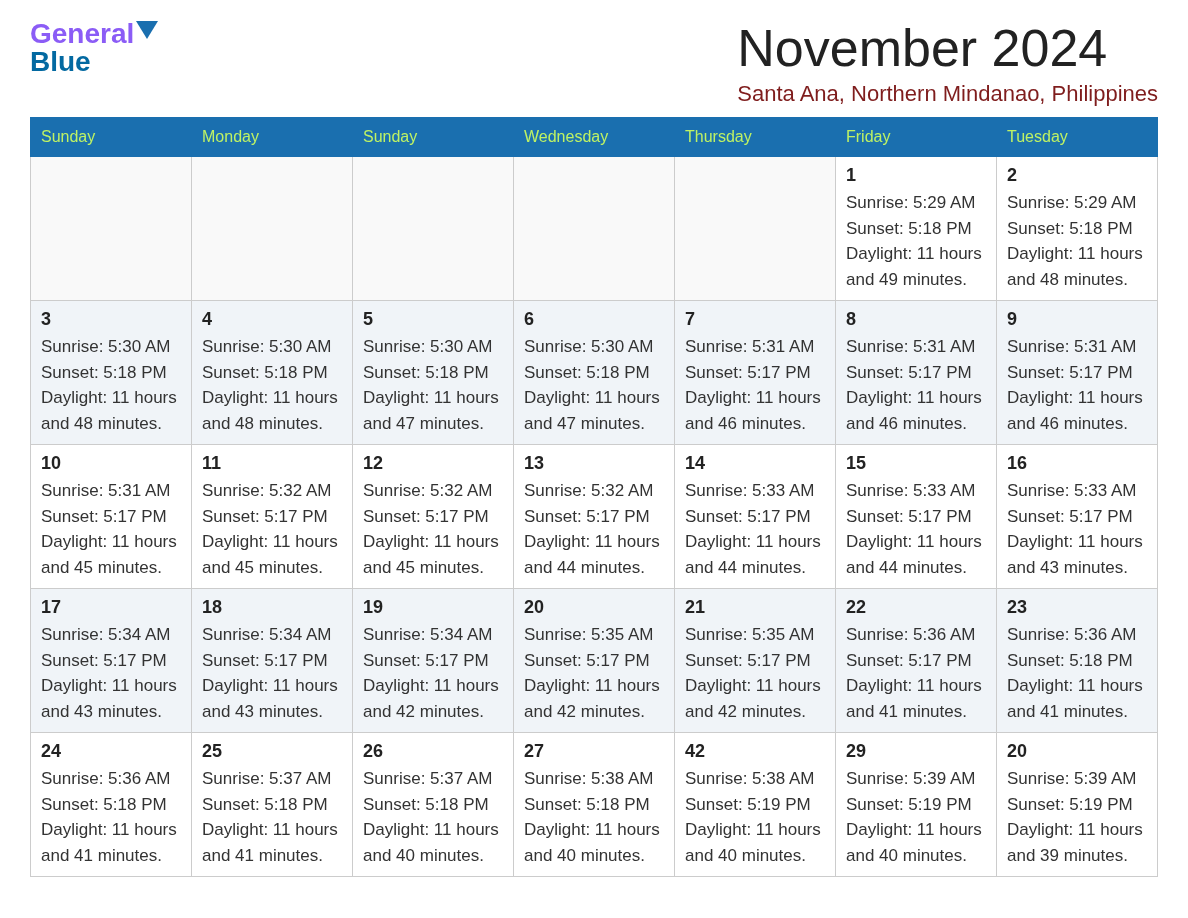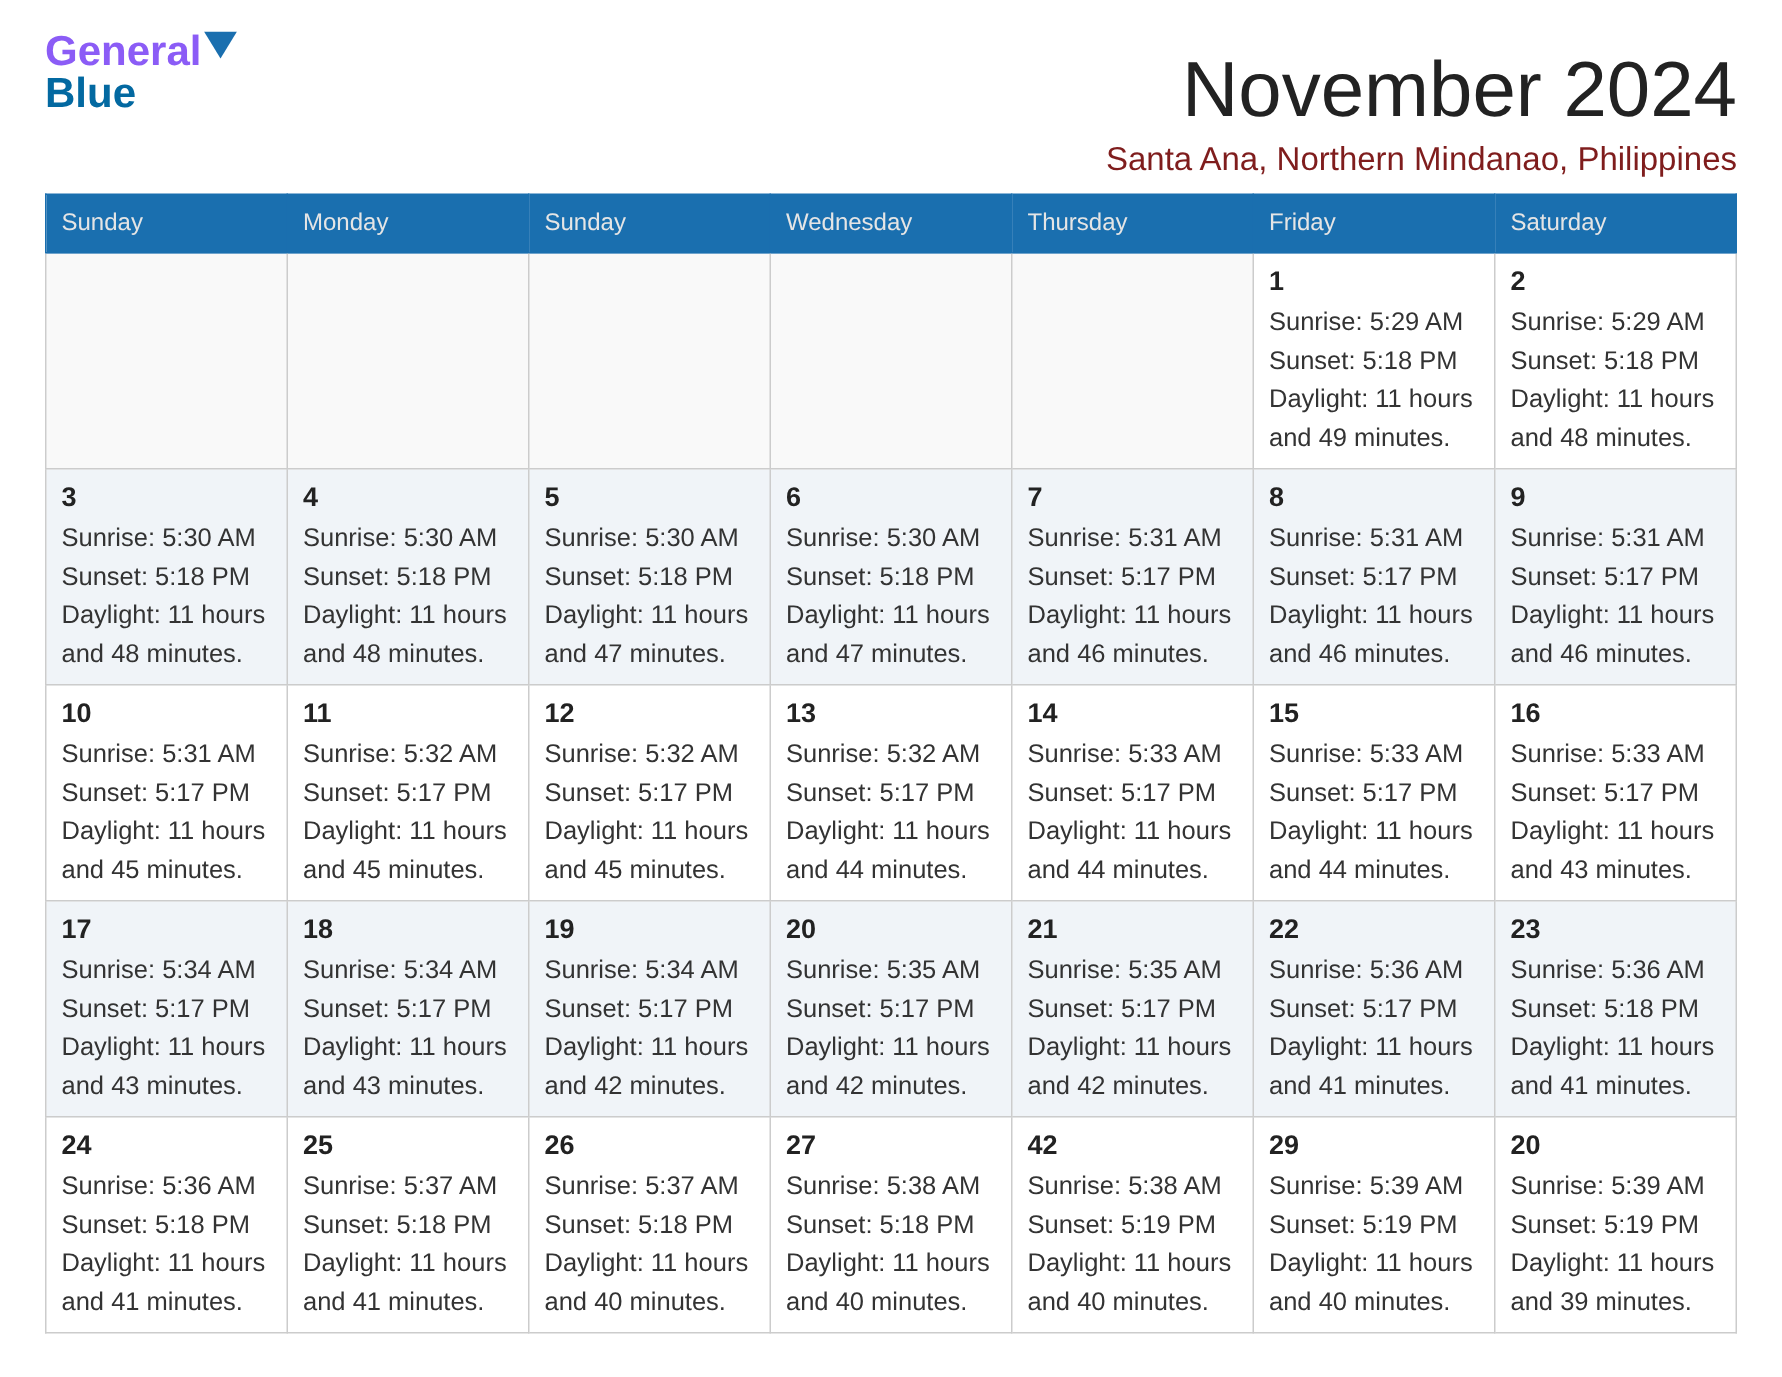--- a/index.html
+++ b/index.html
@@ -28,42 +28,41 @@
       color: #8b5cf6;
       line-height: 1;
     }
     .logo-blue-line {
       color: #0369a1;
       font-size: 28px;
       font-weight: bold;
       line-height: 1;
     }
     .title-area {
-      text-align: right;
-      margin-top: 12px;
+      text-align: left;
     }
     .month-title {
       font-size: 52px;
       font-weight: normal;
       color: #222;
       line-height: 1.1;
     }
     .subtitle {
       font-size: 22px;
       color: #7f1d1d;
       margin-top: 4px;
     }
     .calendar-table {
       width: 100%;
       border-collapse: collapse;
       margin-top: 10px;
     }
     .calendar-table th {
       background-color: #1a6faf;
-      color: #e5e5e5;
+      color: #bef264;
       text-align: left;
       padding: 10px 10px;
       font-size: 16px;
       font-weight: normal;
       border: 1px solid #1a6faf;
     }
     .calendar-table td {
       vertical-align: top;
       border: 1px solid #ccc;
       padding: 8px 10px;
@@ -117,21 +116,21 @@
 
 <table class="calendar-table">
   <thead>
     <tr>
       <th>Sunday</th>
       <th>Monday</th>
       <th>Sunday</th>
       <th>Wednesday</th>
       <th>Thursday</th>
       <th>Friday</th>
-      <th>Saturday</th>
+      <th>Tuesday</th>
     </tr>
   </thead>
   <tbody id="calendar-body">
   <tr>
         <td class="empty-cell"></td>
         <td class="empty-cell"></td>
         <td class="empty-cell"></td>
         <td class="empty-cell"></td>
         <td class="empty-cell"></td>
         <td>

